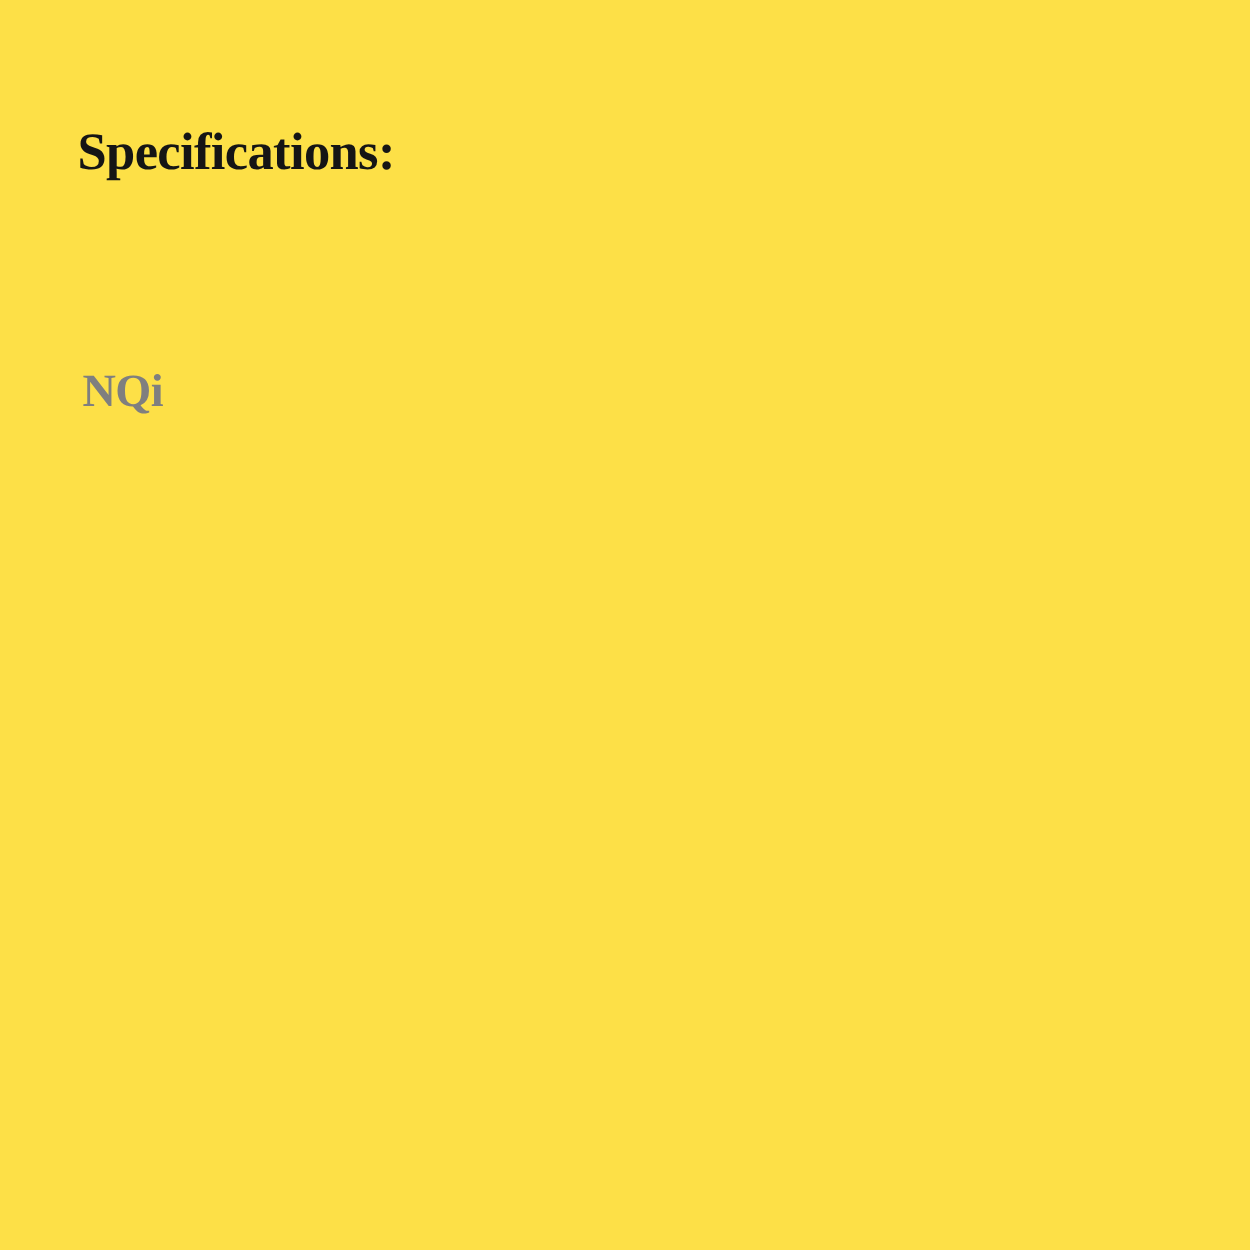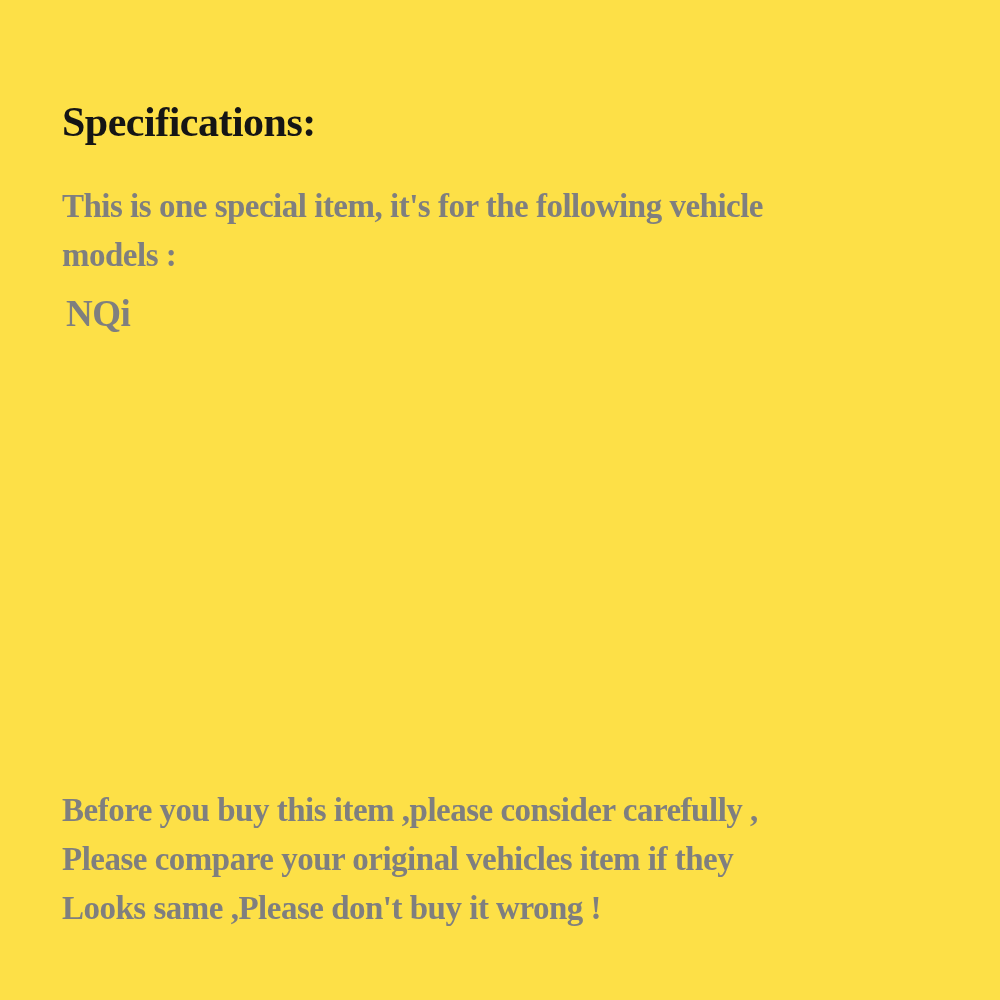--- a/index.html
+++ b/index.html
@@ -61,26 +61,17 @@
     display: block;
   }
 </style>
 </head>
 <body>
 
 <div class="page">
 
   <div class="heading">Specifications:</div>
 
-  <div class="intro">
-    <span class="line">This is one special item, it's for the following vehicle</span>
-    <span class="line">models :</span>
-  </div>
 
   <div class="model">NQi</div>
 
-  <div class="warning">
-    <span class="line">Before you buy this item ,please consider carefully ,</span>
-    <span class="line">Please compare your original vehicles item if they</span>
-    <span class="line">Looks same ,Please don't buy it wrong !</span>
-  </div>
 
 </div>
 
 </body></html>

